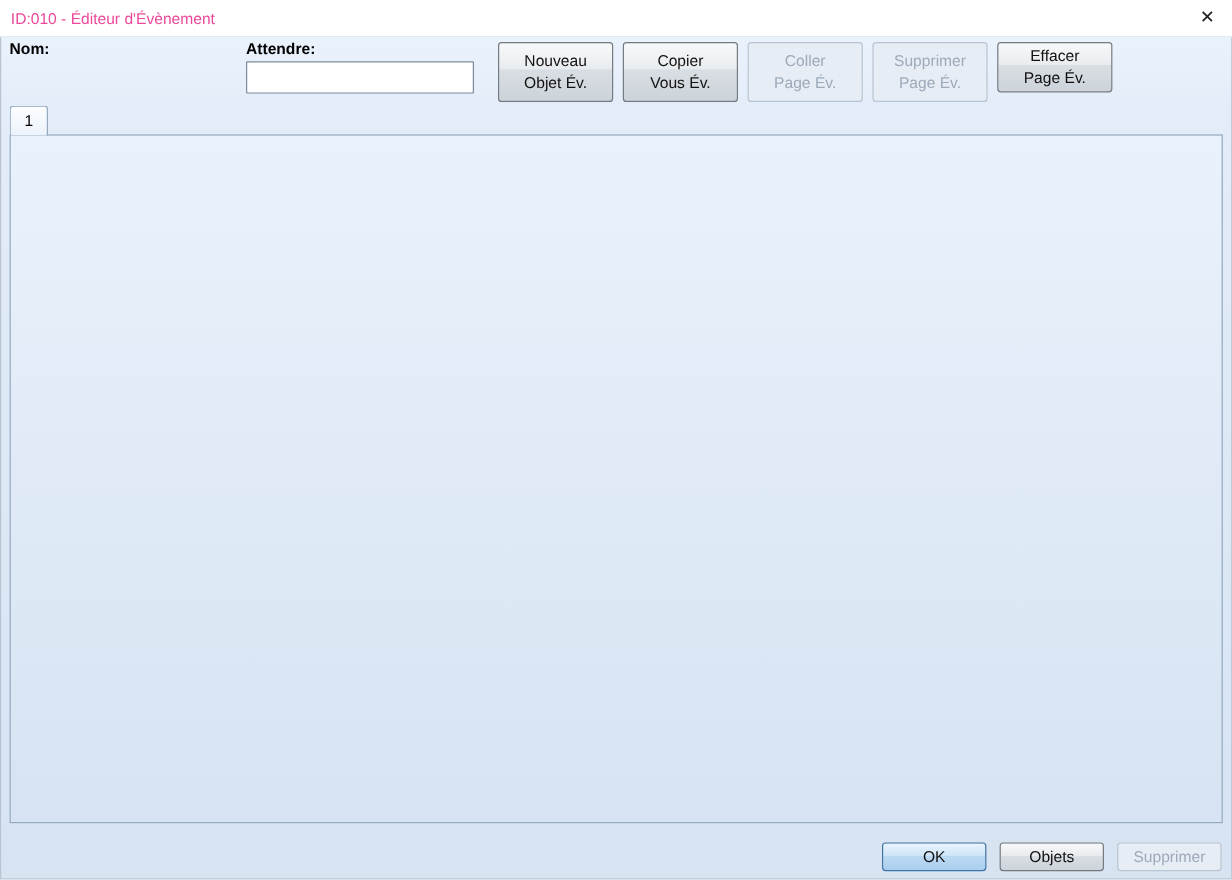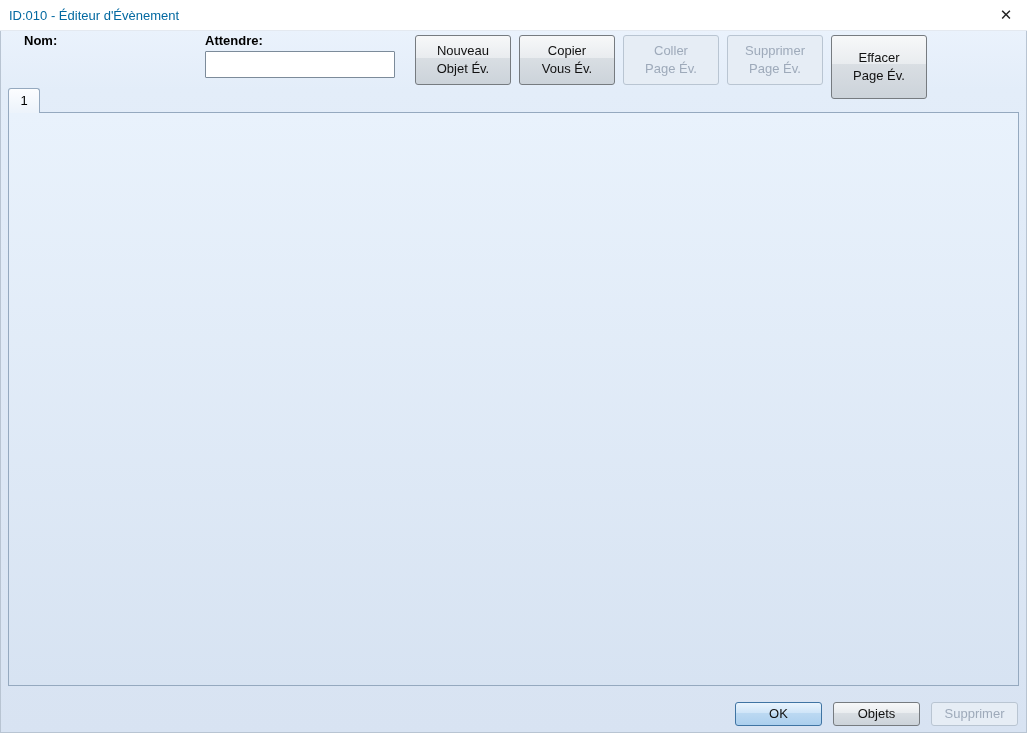--- a/index.html
+++ b/index.html
@@ -3,21 +3,21 @@
 <meta charset="utf-8">
 <style>
   html,body{margin:0;padding:0;background:#f0f0f0;}
   .stage{position:relative;width:1027px;height:733px;overflow:hidden;
          font-family:"Liberation Sans",sans-serif;font-size:13px;color:#000;
          background:linear-gradient(#eaf2fc 30px,#e3edf9 90px,#d8e3f2 100%);
          outline:1px solid #b8c4d2;outline-offset:-1px;}
   
   .titlebar{position:absolute;left:0;top:0;width:1027px;height:30px;background:#ffffff;
             border-bottom:1px solid #e4e9f0;display:flex;align-items:center;}
-  .titlebar .title{margin-left:9px;color:#0369a1;}
+  .titlebar .title{margin-left:9px;color:#ec4899;}
   .titlebar .close{position:absolute;right:9px;top:3px;width:24px;height:24px;line-height:24px;
                    text-align:center;font-size:15px;color:#222;cursor:default;}
   
   .lbl{position:absolute;font-weight:bold;}
   .field{position:absolute;background:#fff;border:1px solid #7c8b9a;border-radius:1px;
          font-family:"DejaVu Sans Mono",monospace;font-size:13px;padding:4px 5px 0 5px;box-sizing:border-box;}
   .field.focus{border:2px solid #4a90d2;padding:3px 4px 0 4px;}
   .caret{display:inline-block;width:1px;height:15px;background:#000;vertical-align:-3px;margin-left:1px;}
   
   .btn{position:absolute;box-sizing:border-box;border:1px solid #767b80;border-radius:3px;
@@ -79,33 +79,33 @@
 </head>
 <body>
 
 <div class="stage">
 
   <div class="titlebar">
     <span class="title">ID:010 - Éditeur d'Évènement</span>
     <span class="close">✕</span>
   </div>
 
-  <div class="lbl" style="left:24px;top:33px;">Nom:</div>
+  <div class="lbl" style="left:8px;top:33px;">Nom:</div>
   <div class="lbl" style="left:205px;top:33px;">Attendre:</div>
   <div class="field" style="left:205px;top:51px;width:190px;height:27px;"></div>
   <div id="page-buttons">
       <div class="btn" style="left: 415px; top: 35px; width: 96px; height: 50px;">Nouveau
 Objet Év.</div>
       <div class="btn" style="left: 519px; top: 35px; width: 96px; height: 50px;">Copier
 Vous Év.</div>
       <div class="btn disabled" style="left: 623px; top: 35px; width: 96px; height: 50px;">Coller
 Page Év.</div>
       <div class="btn disabled" style="left: 727px; top: 35px; width: 96px; height: 50px;">Supprimer
 Page Év.</div>
-      <div class="btn" style="left: 831px; top: 35px; width: 96px; height: 64px;">Effacer
+      <div class="btn" style="left: 831px; top: 35px; width: 96px; height: 42px;">Effacer
 Page Év.</div>
     </div>
 
   <div class="tab">1</div>
   <div class="tabpage"></div>
 
   <div class="group" style="left:12px;top:122px;width:336px;height:256px;">
     <div class="gtitle">Conditions</div>
   </div>
   <div class="check" style="left:20px;top:154px;"></div>

